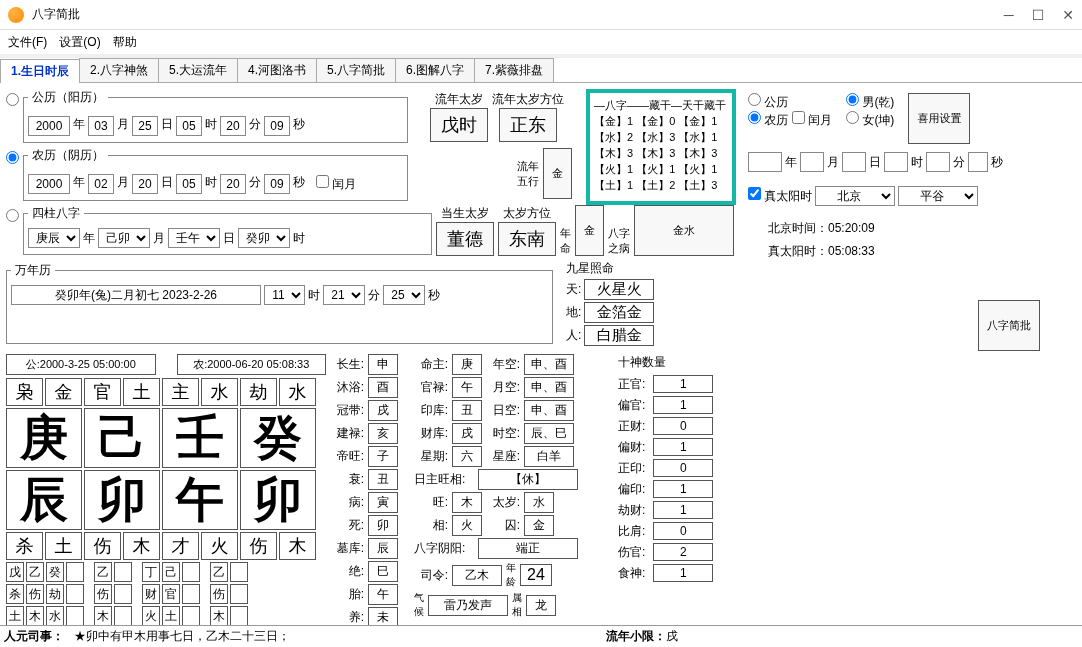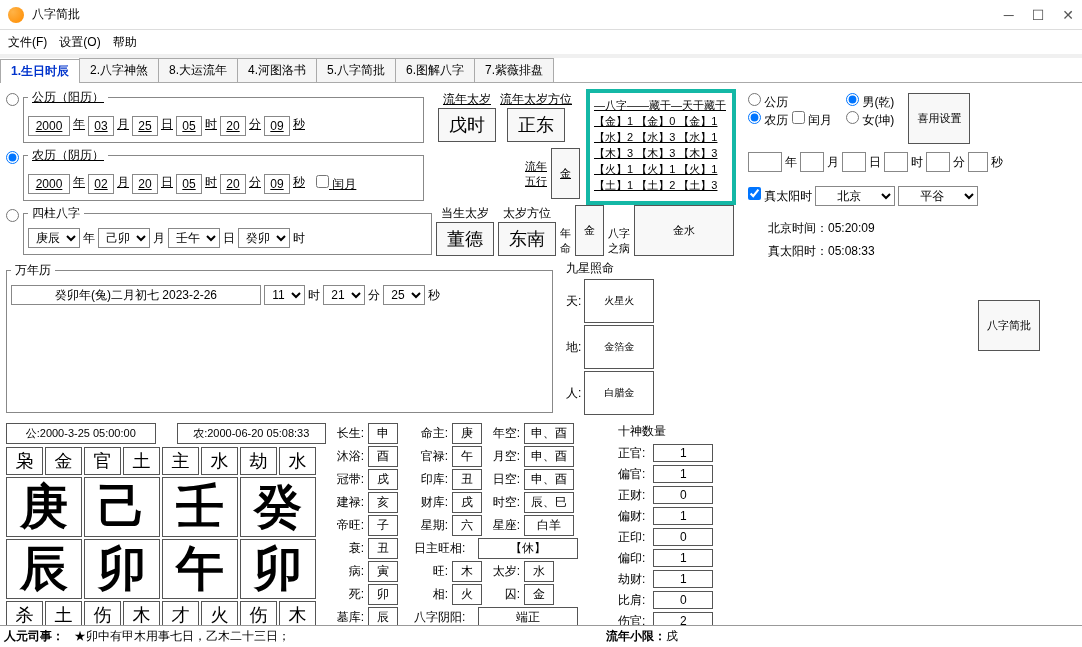--- a/index.html
+++ b/index.html
@@ -31,21 +31,21 @@
 .dtlabel { border: 1px solid #555; padding: 2px 4px; text-align: center; font-size: 11px; margin-bottom: 3px; }
 .char-row { display: flex; gap: 2px; margin-bottom: 2px; }
 .char-box { border: 1px solid #555; text-align: center; font-family: SimSun, serif; display: flex; align-items: center; justify-content: center; }
 .char-box.sm { width: 37px; height: 28px; font-size: 18px; }
 .char-box.lg { width: 76px; height: 60px; font-size: 48px; font-weight: bold; }
 .char-box.tiny { width: 18px; height: 20px; font-size: 12px; }
 .kv-row { display: flex; align-items: center; gap: 4px; margin-bottom: 2px; font-size: 12px; }
 .kv-row .k { width: 34px; text-align: right; }
 .kv-row .v { border: 1px solid #555; padding: 1px 6px; min-width: 30px; text-align: center; font-size: 12px; }
 .kv-row .v2 { border: 1px solid #555; padding: 1px 4px; min-width: 50px; text-align: center; }
-.right-box { border: 1px solid #555; padding: 14px 8px; font-size: 10px; min-width: 70px; text-align: center; }
+.right-box { border: 1px solid #555; padding: 0 8px; font-size: 15px; min-width: 70px; text-align: center; }
 .ten-gods { }
 .ten-gods .tg-row { display: flex; align-items: center; gap: 8px; margin-bottom: 3px; }
 .ten-gods .tg-row .v { border: 1px solid #555; width: 60px; text-align: center; padding: 1px; }
 .option-row { display: flex; gap: 14px; align-items: flex-start; margin-bottom: 8px; }
 .bottom-bar { position: fixed; bottom: 0; left: 0; right: 0; background: #fff; border-top: 1px solid #999; padding: 2px 4px; display: flex; font-size: 12px; }
 .radio-align { display: flex; align-items: flex-start; gap: 4px; }
 .radio-align input { margin-top: 4px; }
 .wanli { margin-top: 2px; }
 .wanli input.long { width: 250px; }
 </style>
@@ -64,31 +64,31 @@
 
 <div class="menubar">
   <span>文件(F)</span>
   <span>设置(O)</span>
   <span>帮助</span>
 </div>
 
 <div class="tabs">
   <div class="tab active">1.生日时辰</div>
   <div class="tab">2.八字神煞</div>
-  <div class="tab">8.大运流年</div>
+  <div class="tab">5.大运流年</div>
   <div class="tab">4.河图洛书</div>
   <div class="tab">5.八字简批</div>
   <div class="tab">6.图解八字</div>
   <div class="tab">7.紫薇排盘</div>
 </div>
 
 <div class="content">
 <div class="left-col">
 
-  <div style="display:flex; gap:6px;text-decoration:underline;">
+  <div style="display:flex; gap:14px;">
     <div style="flex:1">
 
       <div class="radio-align">
         <input type="radio" name="cal" style="">
         <fieldset style="flex:1">
           <legend>公历（阳历）</legend>
           <div class="row">
             <input type="text" class="year" value="2000" style="">
             <span>年</span>
             <input type="text" class="num" value="03" style="">

